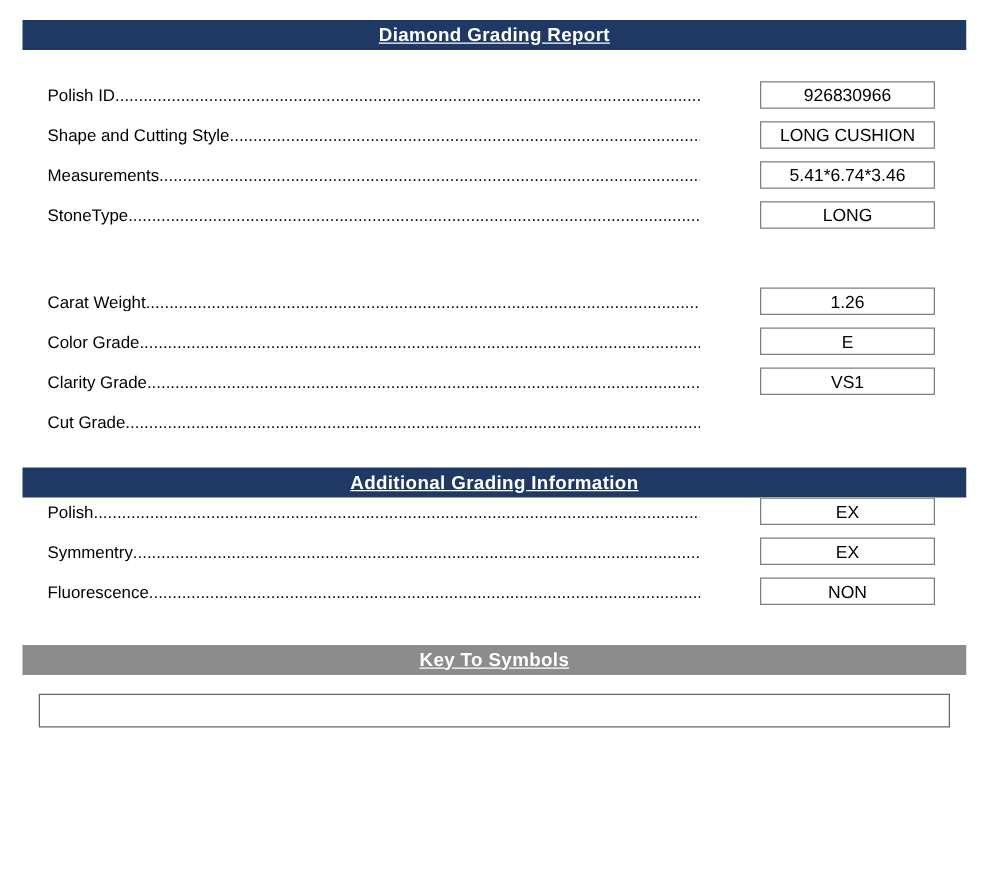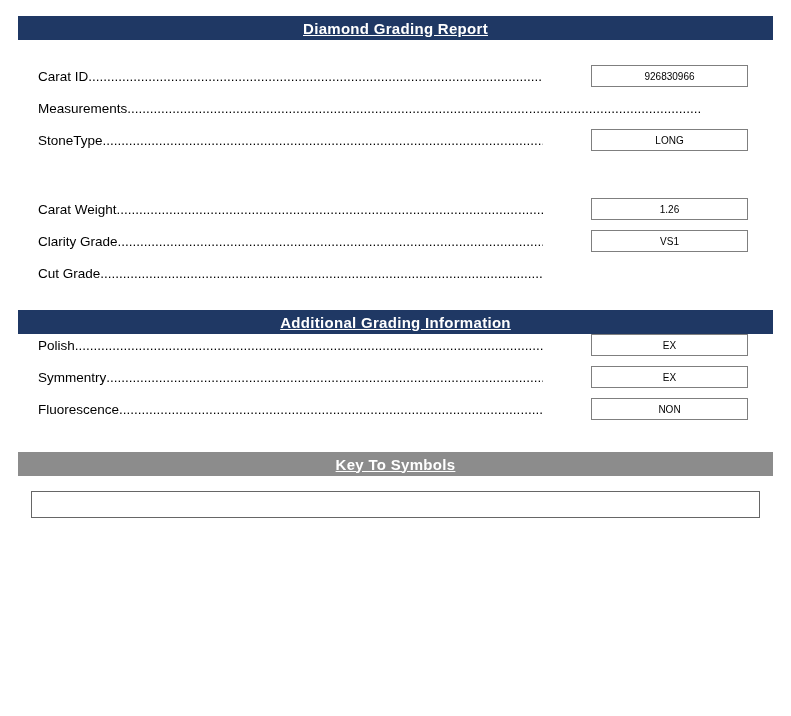--- a/index.html
+++ b/index.html
@@ -57,27 +57,27 @@
     flex: 1;
     overflow: hidden;
     white-space: nowrap;
     font-size: 13.5px;
   }
   .dots::after {
     content: "............................................................................................................................................................";
   }
 
   .value-box {
-    width: 157px;
+    width: 140px;
     height: 22px;
     border: 1px solid #7f7f7f;
     display: flex;
     align-items: center;
     justify-content: center;
-    font-size: 10px;
+    font-size: 14px;
     background: #fff;
     flex: none;
   }
   .value-box.invisible { visibility: hidden; border: none; }
 
   .symbols-box {
     margin: 15px 31px 0 31px;
     height: 27px;
     border: 1px solid #666;
     background: #fff;
@@ -93,32 +93,40 @@
   <div class="spacer-top"></div>
 
   <div class="bar navy">
     <span>Diamond Grading Report</span>
   </div>
 
   <div class="rows pad-a">
 
     <div class="row">
       <div class="label-wrap">
-        <span class="label">Carat ID</span>
+        <span class="label">Polish ID</span>
           <span class="dots"></span>
       </div>
       <div class="value-box">926830966</div>
     </div>
 
+    <div class="row">
+      <div class="label-wrap">
+        <span class="label">Shape and Cutting Style</span>
+          <span class="dots"></span>
+      </div>
+      <div class="value-box">LONG CUSHION</div>
+    </div>
 
     <div class="row">
       <div class="label-wrap">
         <span class="label">Measurements</span>
           <span class="dots"></span>
       </div>
+      <div class="value-box">5.41*6.74*3.46</div>
     </div>
 
     <div class="row">
       <div class="label-wrap">
         <span class="label">StoneType</span>
           <span class="dots"></span>
       </div>
       <div class="value-box">LONG</div>
     </div>
 
@@ -128,20 +136,27 @@
   <div class="rows pad-b">
 
     <div class="row">
       <div class="label-wrap">
         <span class="label">Carat Weight</span>
           <span class="dots"></span>
       </div>
       <div class="value-box">1.26</div>
     </div>
 
+    <div class="row">
+      <div class="label-wrap">
+        <span class="label">Color Grade</span>
+          <span class="dots"></span>
+      </div>
+      <div class="value-box">E</div>
+    </div>
 
     <div class="row">
       <div class="label-wrap">
         <span class="label">Clarity Grade</span>
           <span class="dots"></span>
       </div>
       <div class="value-box">VS1</div>
     </div>
 
     <div class="row">

